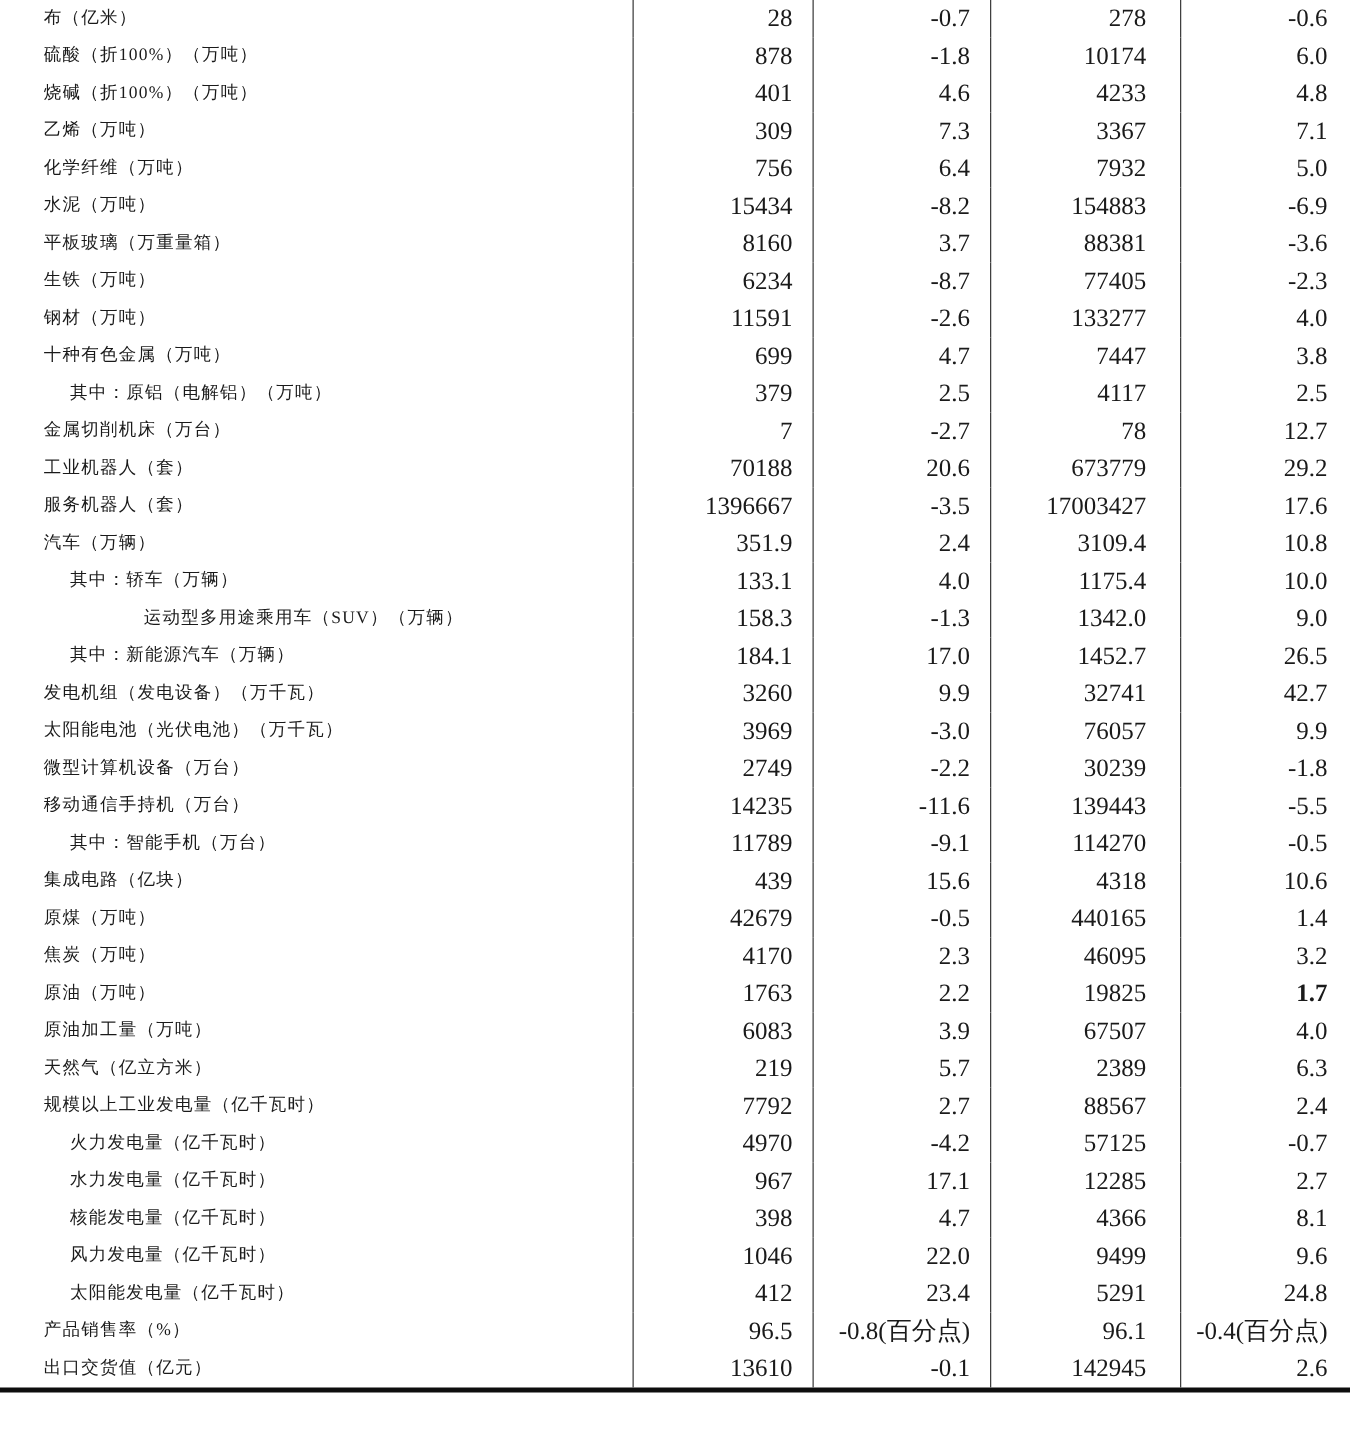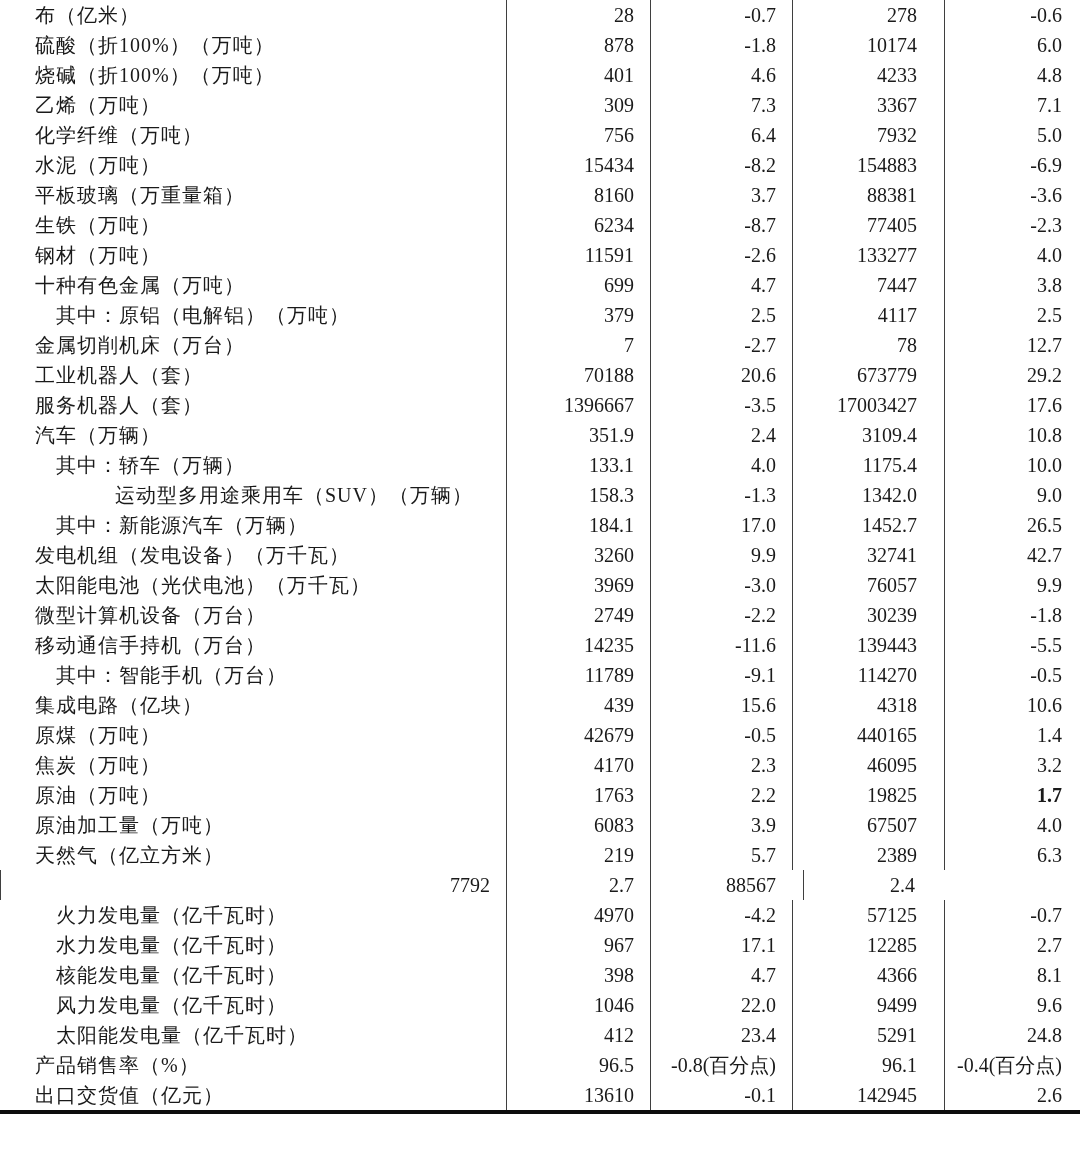--- a/index.html
+++ b/index.html
@@ -26,21 +26,21 @@
   }
   .cell {
     box-sizing: border-box;
     white-space: nowrap;
     overflow: hidden;
     font-size: 20px;
   }
   .cell.label {
     padding-left: 35px;
     letter-spacing: 1px;
-    font-size: 20px;
+    font-size: 14px;
   }
   .row.indent-1 .cell.label { padding-left: 56px; }
   .row.indent-2 .cell.label { padding-left: 115px; }
   .cell.num {
     text-align: right;
     padding-right: 16px;
     border-left: 1.5px solid #3f3f3f;
   }
   .cell.num.last {
     padding-right: 18px;
@@ -279,20 +279,21 @@
 
   <div class="row indent-0">
     <div class="cell label">天然气（亿立方米）</div>
     <div class="cell num" style="border-left-color: rgb(63, 63, 63);">219</div>
     <div class="cell num" style="border-left-color: rgb(63, 63, 63);">5.7</div>
     <div class="cell num" style="border-left-color: rgb(63, 63, 63);">2389</div>
     <div class="cell num last" style="border-left-color: rgb(63, 63, 63);">6.3</div>
   </div>
 
   <div class="row indent-0">
+    <div class="cell label">规模以上工业发电量（亿千瓦时）</div>
     <div class="cell num" style="border-left-color: rgb(63, 63, 63);">7792</div>
     <div class="cell num" style="border-left-color: rgb(63, 63, 63);">2.7</div>
     <div class="cell num" style="border-left-color: rgb(63, 63, 63);">88567</div>
     <div class="cell num last" style="border-left-color: rgb(63, 63, 63);">2.4</div>
   </div>
 
   <div class="row indent-1">
     <div class="cell label">火力发电量（亿千瓦时）</div>
     <div class="cell num" style="border-left-color: rgb(63, 63, 63);">4970</div>
     <div class="cell num" style="border-left-color: rgb(63, 63, 63);">-4.2</div>

